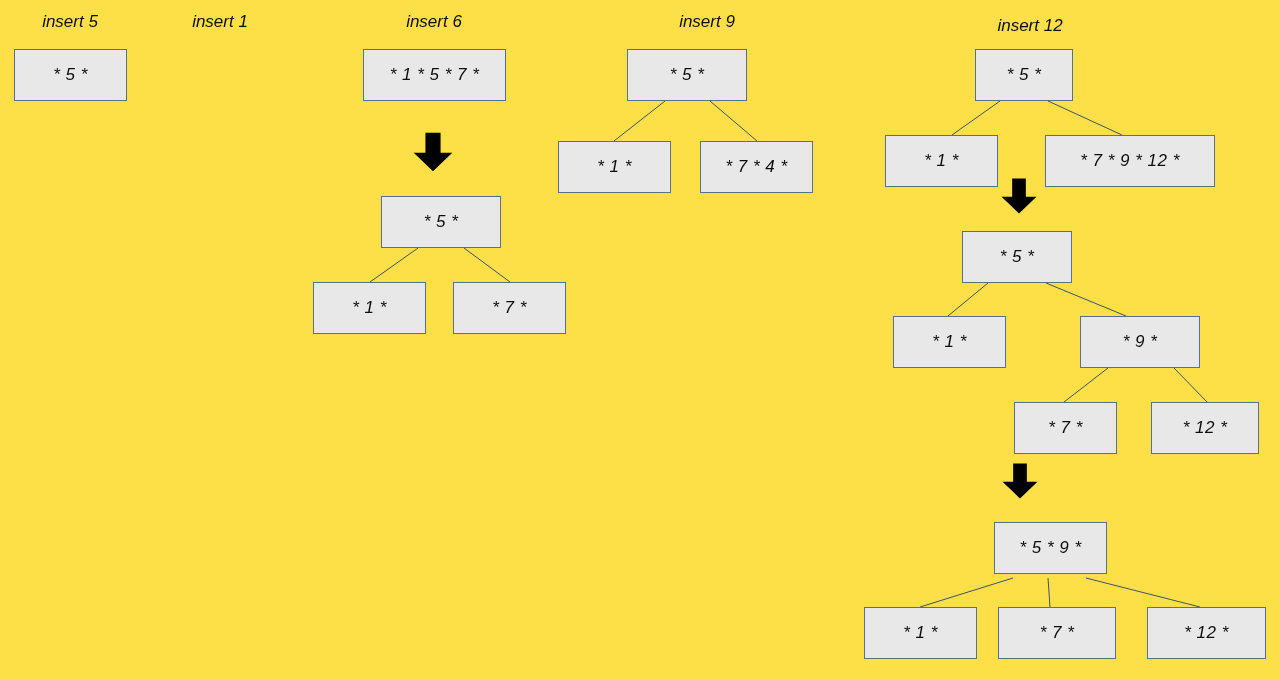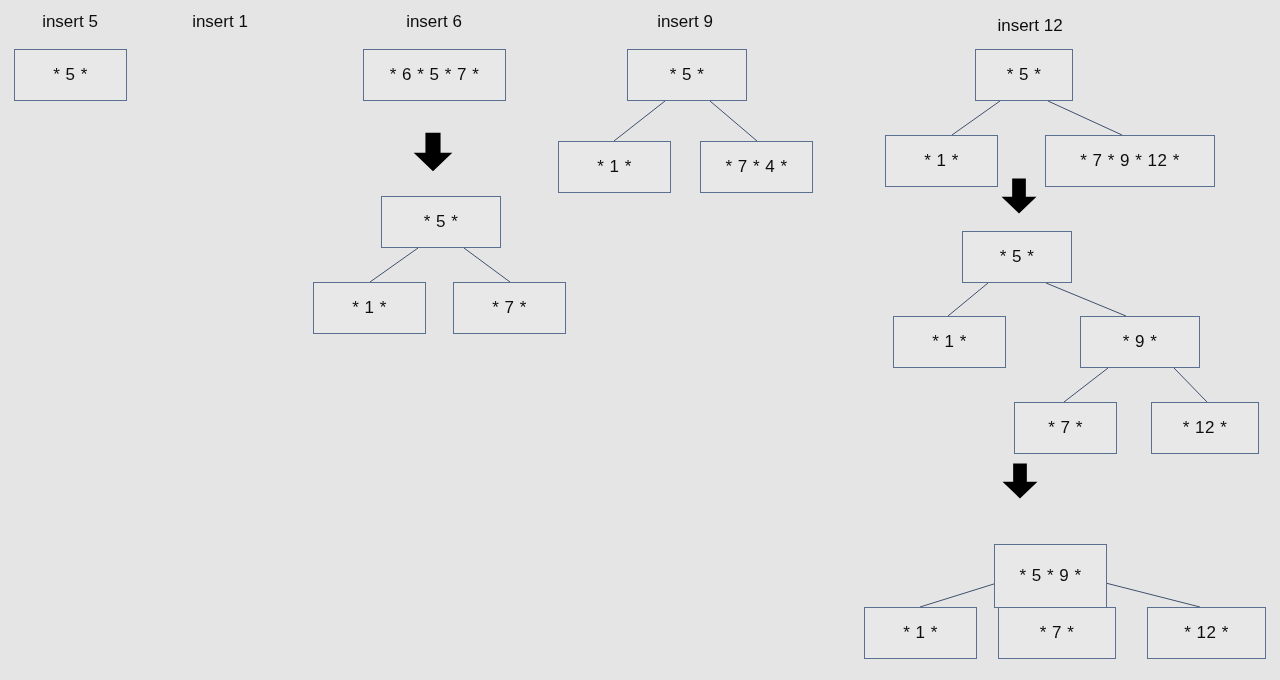--- a/index.html
+++ b/index.html
@@ -50,61 +50,61 @@
     transform: translateX(-50%);
   }
   .arrow {
     position: absolute;
     pointer-events: none;
   }
 </style>
 </head>
 <body style="background: rgb(255, 255, 255);">
 
-<div id="canvas" style="background: #e5e5e5;">
+<div id="canvas" style="background: #fde047; font-style: italic;">
   <svg id="edges" viewBox="0 0 1280 680" width="1280" height="680">
       <line x1="418" y1="248" x2="370" y2="282" stroke="#40506e" stroke-width="1"></line>
       <line x1="464" y1="248" x2="510" y2="282" stroke="#40506e" stroke-width="1"></line>
       <line x1="665" y1="101" x2="614" y2="141" stroke="#40506e" stroke-width="1"></line>
       <line x1="710" y1="101" x2="757" y2="141" stroke="#40506e" stroke-width="1"></line>
       <line x1="1000" y1="101" x2="952" y2="135" stroke="#40506e" stroke-width="1"></line>
       <line x1="1048" y1="101" x2="1122" y2="135" stroke="#40506e" stroke-width="1"></line>
       <line x1="988" y1="283" x2="948" y2="316" stroke="#40506e" stroke-width="1"></line>
       <line x1="1046" y1="283" x2="1126" y2="316" stroke="#40506e" stroke-width="1"></line>
       <line x1="1108" y1="368" x2="1064" y2="402" stroke="#40506e" stroke-width="1"></line>
       <line x1="1174" y1="368" x2="1207" y2="402" stroke="#40506e" stroke-width="1"></line>
       <line x1="1013" y1="578" x2="920" y2="607" stroke="#40506e" stroke-width="1"></line>
       <line x1="1048" y1="578" x2="1050" y2="607" stroke="#40506e" stroke-width="1"></line>
       <line x1="1086" y1="578" x2="1200" y2="607" stroke="#40506e" stroke-width="1"></line>
     </svg>
 <div class="step-label" style="left: 70px; top: 12px; color: rgb(13, 13, 13);">insert 5</div>
     <div class="node" style="left: 14px; top: 49px; width: 113px; height: 52px; background: rgb(232, 232, 232); border-color: rgb(91, 112, 144); color: rgb(13, 13, 13);">* 5 *</div>
     <div class="step-label" style="left: 220px; top: 12px; color: rgb(13, 13, 13);">insert 1</div>
     <div class="step-label" style="left: 434px; top: 12px; color: rgb(13, 13, 13);">insert 6</div>
-    <div class="node" style="left: 363px; top: 49px; width: 143px; height: 52px; background: rgb(232, 232, 232); border-color: rgb(91, 112, 144); color: rgb(13, 13, 13);">* 6 * 5 * 7 *</div>
+    <div class="node" style="left: 363px; top: 49px; width: 143px; height: 52px; background: rgb(232, 232, 232); border-color: rgb(91, 112, 144); color: rgb(13, 13, 13);">* 1 * 5 * 7 *</div>
     <div class="node" style="left: 381px; top: 196px; width: 120px; height: 52px; background: rgb(232, 232, 232); border-color: rgb(91, 112, 144); color: rgb(13, 13, 13);">* 5 *</div>
     <div class="node" style="left: 313px; top: 282px; width: 113px; height: 52px; background: rgb(232, 232, 232); border-color: rgb(91, 112, 144); color: rgb(13, 13, 13);">* 1 *</div>
     <div class="node" style="left: 453px; top: 282px; width: 113px; height: 52px; background: rgb(232, 232, 232); border-color: rgb(91, 112, 144); color: rgb(13, 13, 13);">* 7 *</div>
     <div class="arrow" style="left: 412px; top: 130px; width: 42px; height: 44px;"><svg viewBox="0 0 100 100" width="42" height="44">
         <path d="M32,4 L68,4 L68,52 L96,52 L50,96 L4,52 L32,52 Z" fill="#000000"></path>
       </svg></div>
-    <div class="step-label" style="left: 685px; top: 12px; color: rgb(13, 13, 13);">insert 9</div>
+    <div class="step-label" style="left: 707px; top: 12px; color: rgb(13, 13, 13);">insert 9</div>
     <div class="node" style="left: 627px; top: 49px; width: 120px; height: 52px; background: rgb(232, 232, 232); border-color: rgb(91, 112, 144); color: rgb(13, 13, 13);">* 5 *</div>
     <div class="node" style="left: 558px; top: 141px; width: 113px; height: 52px; background: rgb(232, 232, 232); border-color: rgb(91, 112, 144); color: rgb(13, 13, 13);">* 1 *</div>
     <div class="node" style="left: 700px; top: 141px; width: 113px; height: 52px; background: rgb(232, 232, 232); border-color: rgb(91, 112, 144); color: rgb(13, 13, 13);">* 7 * 4 *</div>
     <div class="step-label" style="left: 1030px; top: 16px; color: rgb(13, 13, 13);">insert 12</div>
     <div class="node" style="left: 975px; top: 49px; width: 98px; height: 52px; background: rgb(232, 232, 232); border-color: rgb(91, 112, 144); color: rgb(13, 13, 13);">* 5 *</div>
     <div class="node" style="left: 885px; top: 135px; width: 113px; height: 52px; background: rgb(232, 232, 232); border-color: rgb(91, 112, 144); color: rgb(13, 13, 13);">* 1 *</div>
     <div class="node" style="left: 1045px; top: 135px; width: 170px; height: 52px; background: rgb(232, 232, 232); border-color: rgb(91, 112, 144); color: rgb(13, 13, 13);">* 7 * 9 * 12 *</div>
     <div class="node" style="left: 962px; top: 231px; width: 110px; height: 52px; background: rgb(232, 232, 232); border-color: rgb(91, 112, 144); color: rgb(13, 13, 13);">* 5 *</div>
     <div class="node" style="left: 893px; top: 316px; width: 113px; height: 52px; background: rgb(232, 232, 232); border-color: rgb(91, 112, 144); color: rgb(13, 13, 13);">* 1 *</div>
     <div class="node" style="left: 1080px; top: 316px; width: 120px; height: 52px; background: rgb(232, 232, 232); border-color: rgb(91, 112, 144); color: rgb(13, 13, 13);">* 9 *</div>
     <div class="node" style="left: 1014px; top: 402px; width: 103px; height: 52px; background: rgb(232, 232, 232); border-color: rgb(91, 112, 144); color: rgb(13, 13, 13);">* 7 *</div>
     <div class="node" style="left: 1151px; top: 402px; width: 108px; height: 52px; background: rgb(232, 232, 232); border-color: rgb(91, 112, 144); color: rgb(13, 13, 13);">* 12 *</div>
-    <div class="node" style="left: 994px; top: 544px; width: 113px; height: 64px; background: rgb(232, 232, 232); border-color: rgb(91, 112, 144); color: rgb(13, 13, 13);">* 5 * 9 *</div>
+    <div class="node" style="left: 994px; top: 522px; width: 113px; height: 52px; background: rgb(232, 232, 232); border-color: rgb(91, 112, 144); color: rgb(13, 13, 13);">* 5 * 9 *</div>
     <div class="node" style="left: 864px; top: 607px; width: 113px; height: 52px; background: rgb(232, 232, 232); border-color: rgb(91, 112, 144); color: rgb(13, 13, 13);">* 1 *</div>
     <div class="node" style="left: 998px; top: 607px; width: 118px; height: 52px; background: rgb(232, 232, 232); border-color: rgb(91, 112, 144); color: rgb(13, 13, 13);">* 7 *</div>
     <div class="node" style="left: 1147px; top: 607px; width: 119px; height: 52px; background: rgb(232, 232, 232); border-color: rgb(91, 112, 144); color: rgb(13, 13, 13);">* 12 *</div>
     <div class="arrow" style="left: 1000px; top: 177px; width: 38px; height: 38px;"><svg viewBox="0 0 100 100" width="38" height="38">
         <path d="M32,4 L68,4 L68,52 L96,52 L50,96 L4,52 L32,52 Z" fill="#000000"></path>
       </svg></div>
     <div class="arrow" style="left: 1001px; top: 462px; width: 38px; height: 38px;"><svg viewBox="0 0 100 100" width="38" height="38">
         <path d="M32,4 L68,4 L68,52 L96,52 L50,96 L4,52 L32,52 Z" fill="#000000"></path>
       </svg></div>
   </div>

